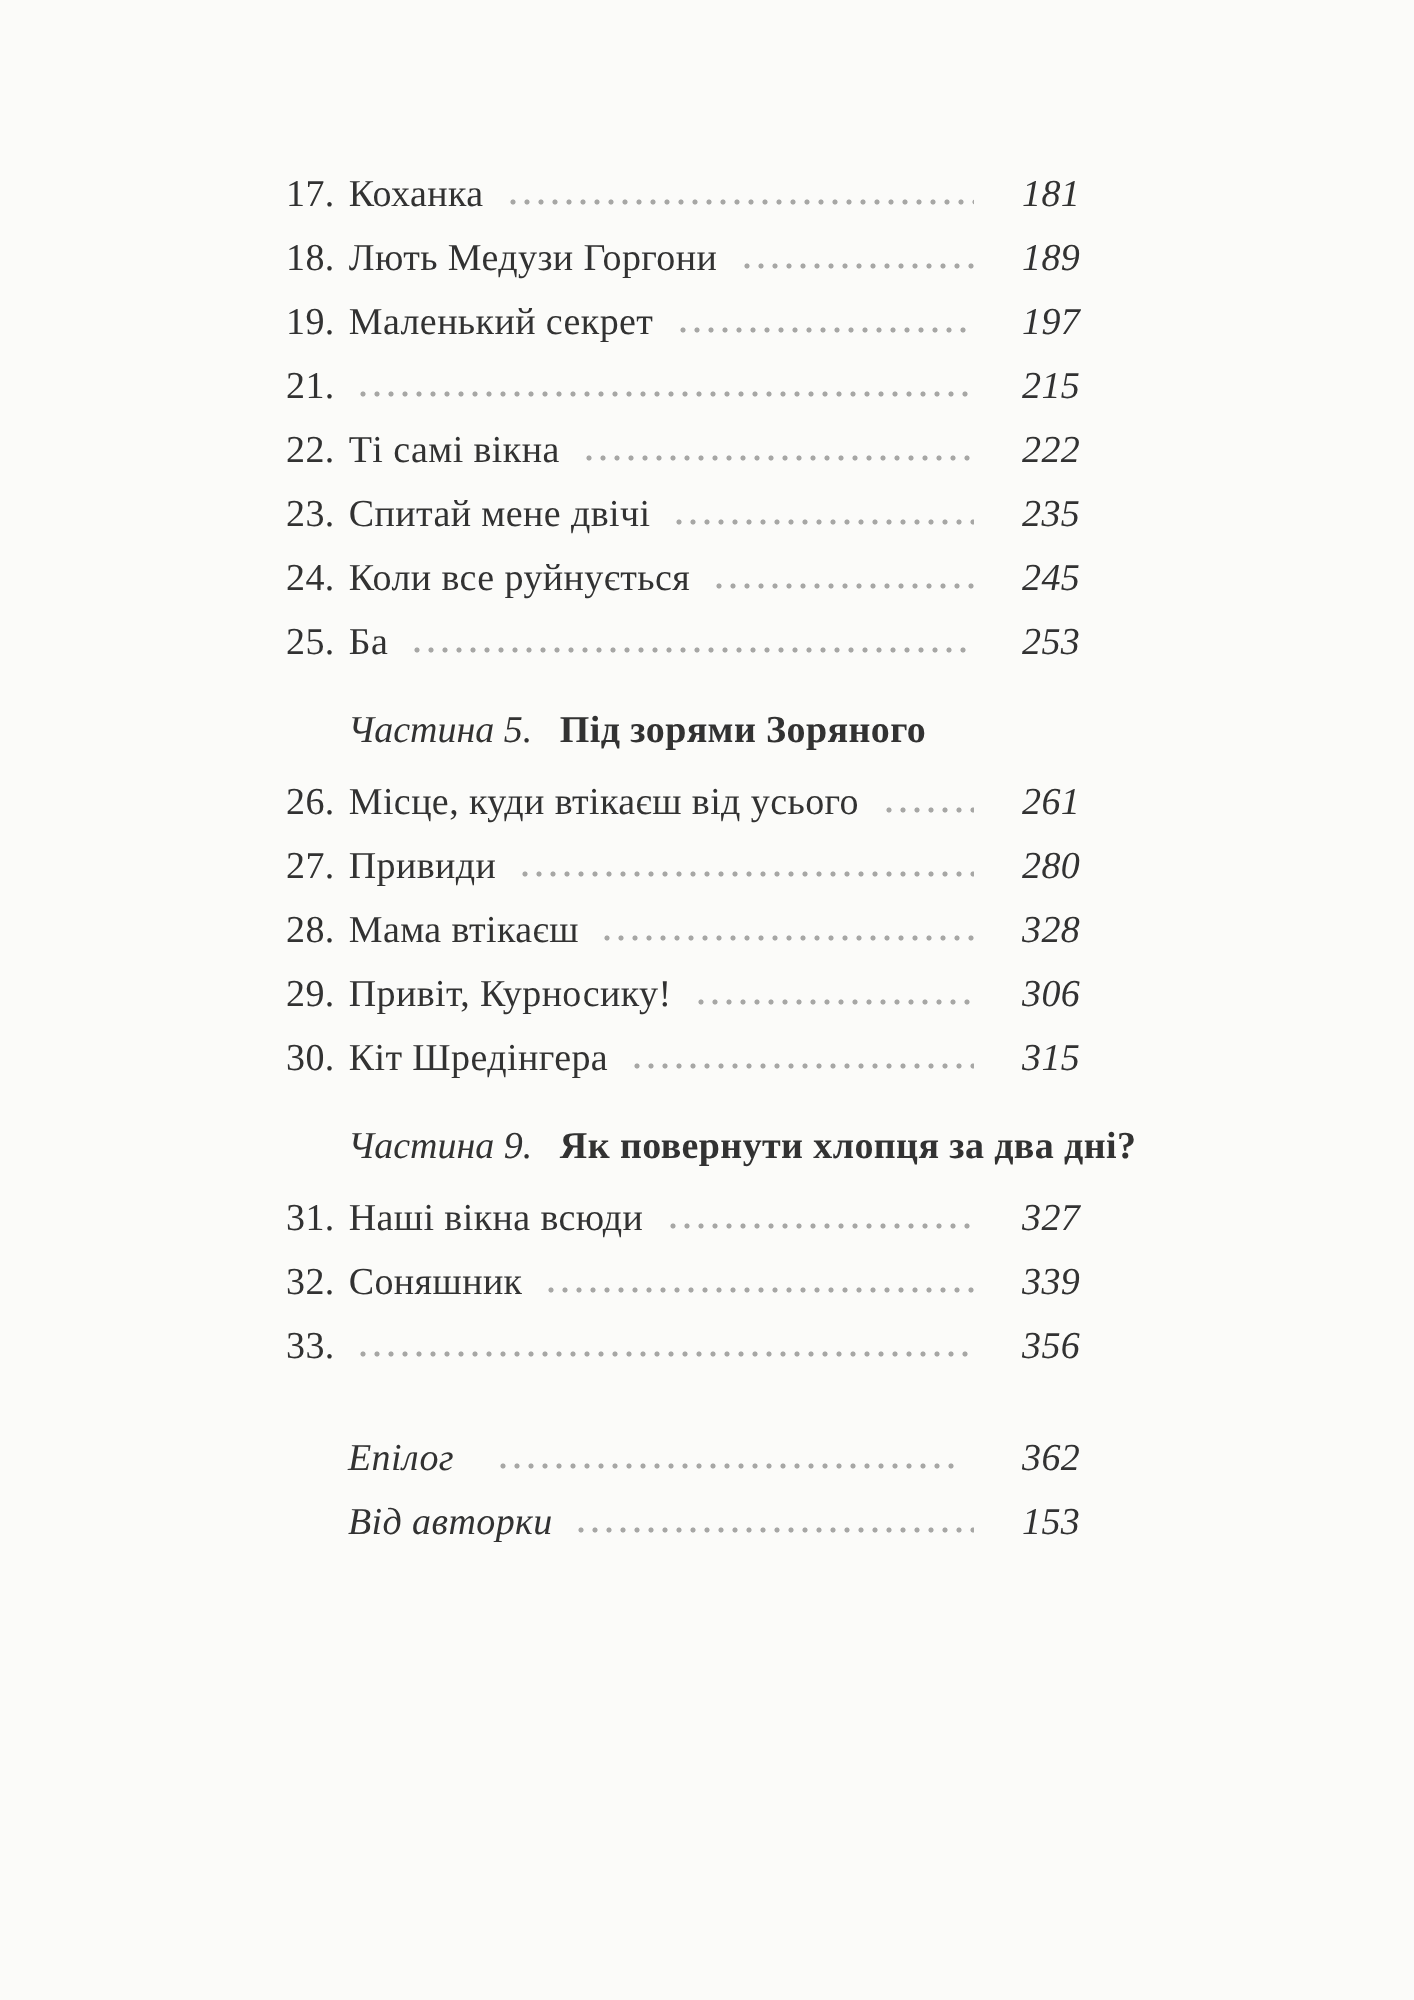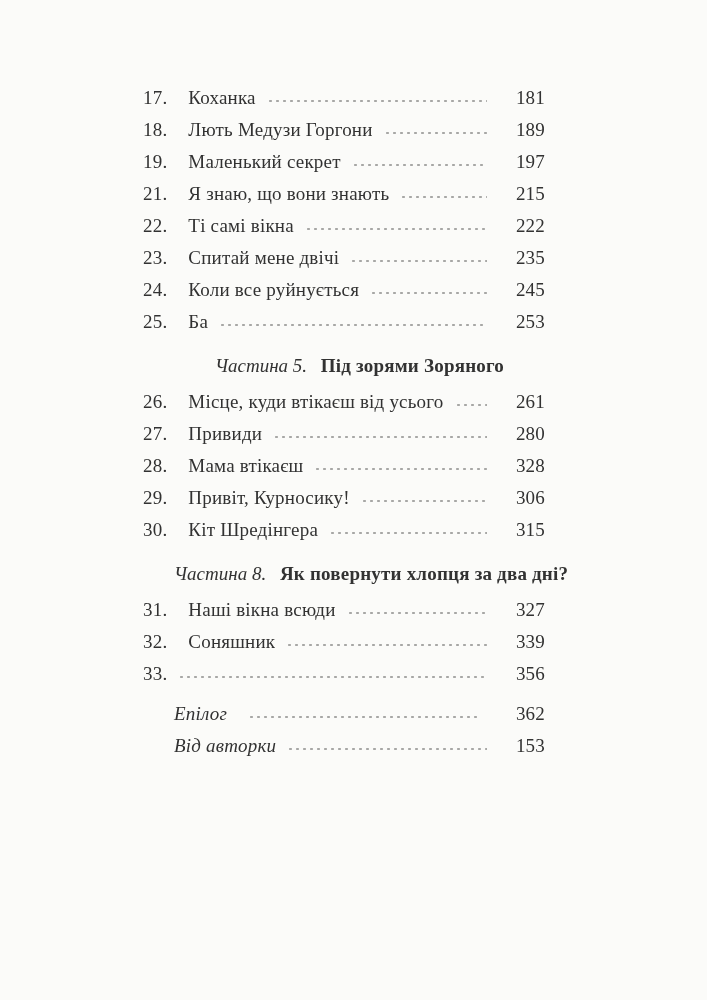--- a/index.html
+++ b/index.html
@@ -29,66 +29,65 @@
     line-height: 32px;
     font-size: 19px;
     letter-spacing: 0.2px;
   }
   .num {
     flex: 0 0 24px;
     text-align: left;
     white-space: nowrap;
   }
   .title {
-    margin-left: 21px;
+    margin-left: 7px;
     white-space: nowrap;
   }
   .leader {
     flex: 1 1 auto;
     align-self: stretch;
     margin-left: 11px;
     margin-right: 24px;
     background-image: radial-gradient(circle, #a7a7a5 1.05px, rgba(167,167,165,0) 1.5px);
     background-size: 7px 8px;
     background-repeat: repeat-x;
     background-position: left 15px;
   }
   .pg {
     flex: 0 0 auto;
     min-width: 34px;
-    text-align: right;
-    white-space: nowrap;
+    white-space: nowrap;
+    font-style: italic;
   }
   .section {
     height: 32px;
     line-height: 32px;
     font-size: 19px;
     padding-left: 31px;
     margin-top: 12px;
     margin-bottom: 4px;
     white-space: nowrap;
-    text-align: center;
   }
   .part-label {
     font-style: italic;
     margin-right: 9px;
   }
   .part-title {
     font-weight: bold;
     letter-spacing: 0.2px;
   }
   .row.back {
     padding-left: 31px;
   }
   .row.back .title {
     margin-left: 0;
     font-style: italic;
   }
   .row.back-first {
-    margin-top: 8px;
+    margin-top: 24px;
     gap: 10px;
   }
 </style>
 </head>
 <body>
 
 <div class="page">
   <div class="toc">
 
     <div class="row">
@@ -104,21 +103,20 @@
       <span class="pg">189</span>
     </div>
     <div class="row">
       <span class="num">19.</span>
       <span class="title">Маленький секрет</span>
       <span class="leader"></span>
       <span class="pg">197</span>
     </div>
     <div class="row">
       <span class="num">21.</span>
-      <span class="title">Я знаю, що вони знають</span>
       <span class="leader"></span>
       <span class="pg">215</span>
     </div>
     <div class="row">
       <span class="num">22.</span>
       <span class="title">Ті самі вікна</span>
       <span class="leader"></span>
       <span class="pg">222</span>
     </div>
     <div class="row">
@@ -170,21 +168,21 @@
       <span class="pg">306</span>
     </div>
     <div class="row">
       <span class="num">30.</span>
       <span class="title">Кіт Шредінгера</span>
       <span class="leader"></span>
       <span class="pg">315</span>
     </div>
 
     <div class="section">
-      <span class="part-label">Частина 8.</span>
+      <span class="part-label">Частина 9.</span>
       <span class="part-title">Як повернути хлопця за два дні?</span>
     </div>
 
     <div class="row">
       <span class="num">31.</span>
       <span class="title">Наші вікна всюди</span>
       <span class="leader"></span>
       <span class="pg">327</span>
     </div>
     <div class="row">

